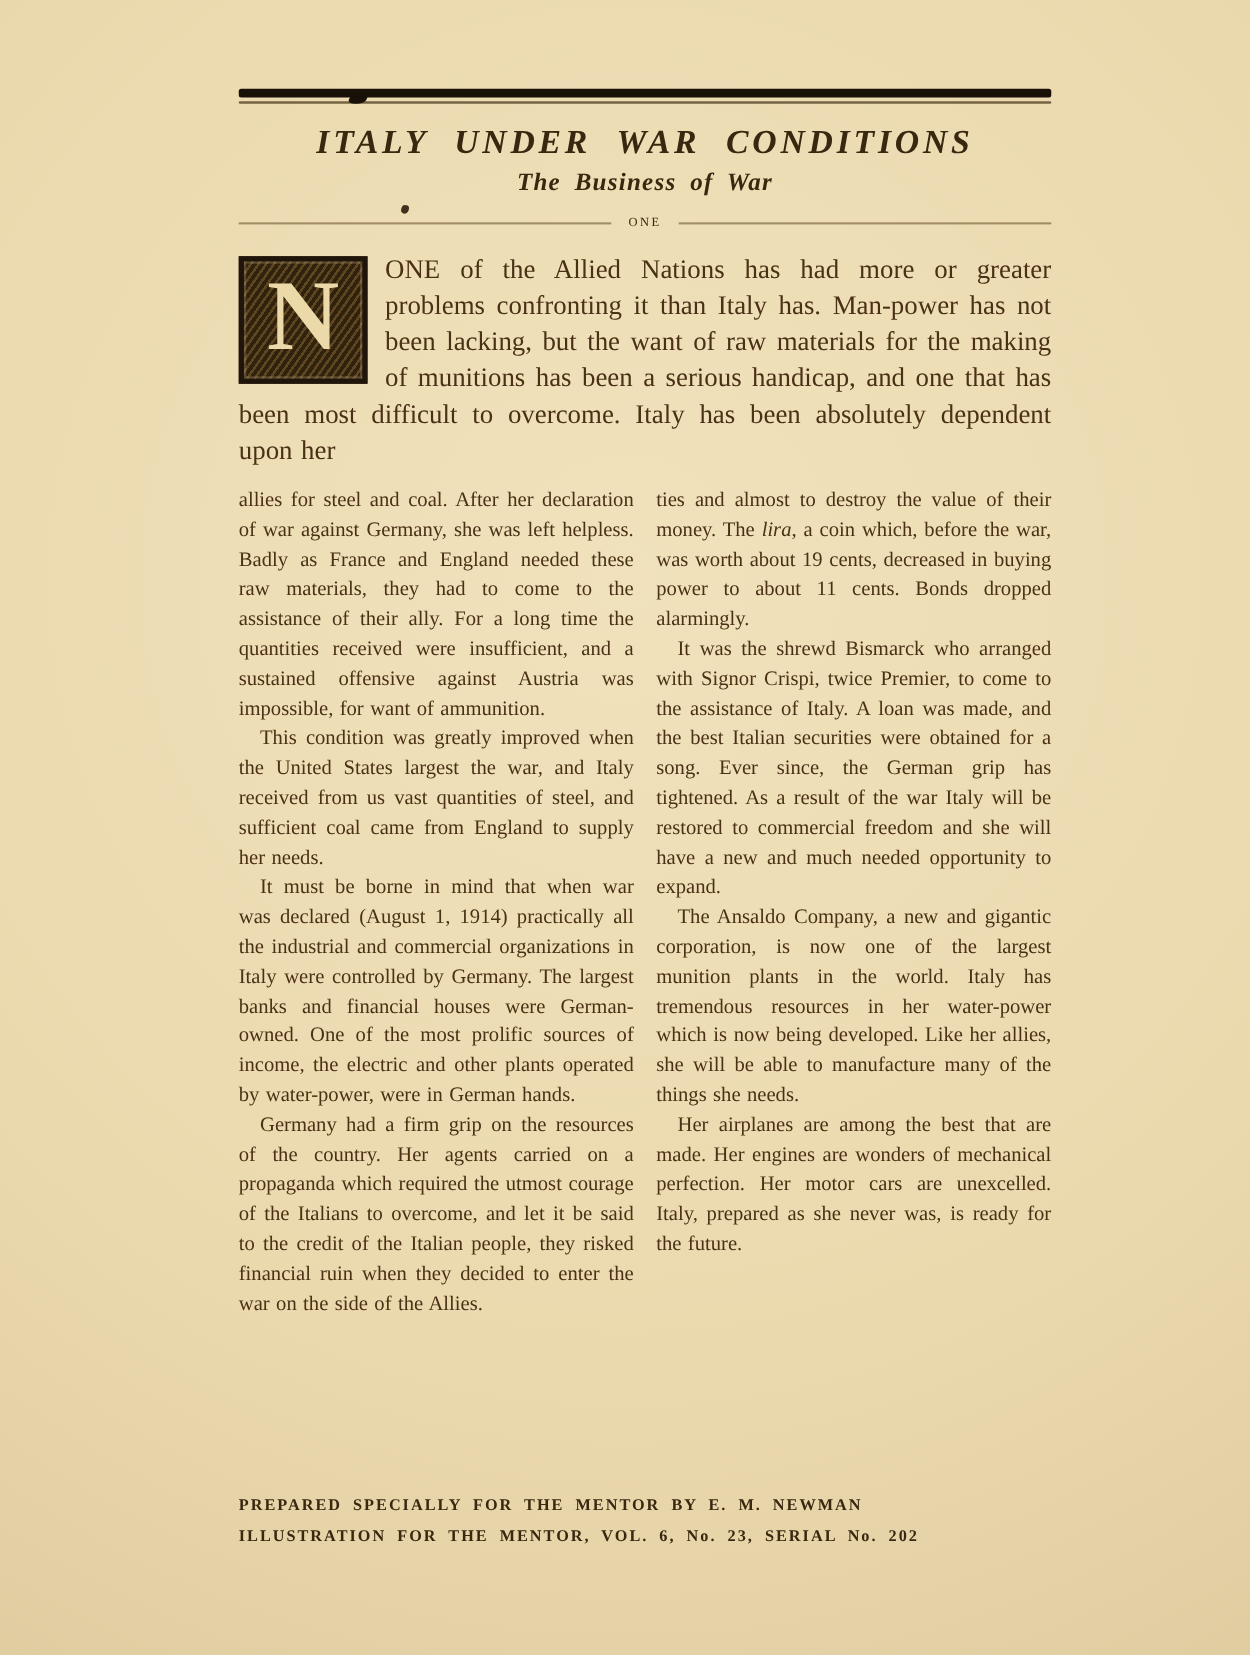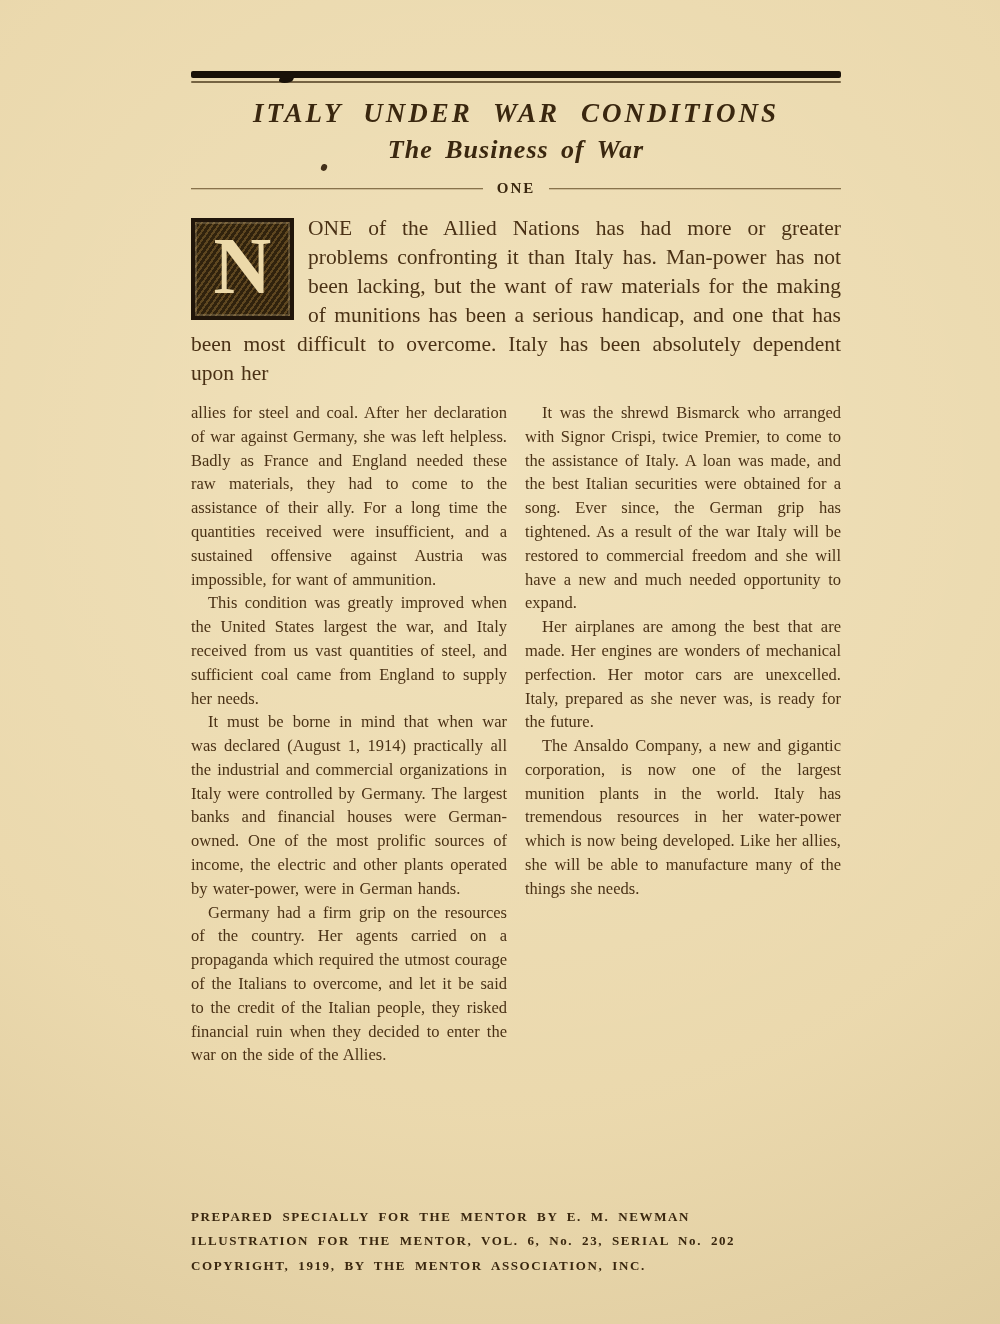--- a/index.html
+++ b/index.html
@@ -22,33 +22,33 @@
   .rule-thin { margin-top: 3px; height: 2px; background: rgba(78,59,30,0.75); border-radius: 1px; }
 
   .title {
     margin: 15px 0 0; text-align: center;
     font-style: italic; font-weight: 600; font-size: 27px; line-height: 1.15;
     letter-spacing: 3px; word-spacing: 11px;
     color: var(--ink-strong, #3a270f);
   }
   .subtitle {
     margin: 6px 0 0; text-align: center;
-    font-style: italic; font-weight: 600; font-size: 26px; line-height: 1.15;
+    font-style: italic; font-weight: 600; font-size: 20px; line-height: 1.15;
     letter-spacing: 1px; word-spacing: 5px;
     color: var(--ink-strong, #3a270f);
   }
   .speck {
     position: absolute; left: 130px; top: 164px; width: 6px; height: 7px;
     background: #43301a; border-radius: 55% 45% 60% 50%; transform: rotate(15deg);
   }
 
   .divider { margin-top: 15px; display: flex; align-items: center; }
   .divider .line { flex: 1; height: 1px; background: rgba(110,88,50,0.8); box-shadow: 0 1px 0 rgba(110,88,50,0.25); }
   .divider .label {
-    margin: 0 14px; font-weight: 700; font-size: 15px; letter-spacing: 2px;
+    margin: 0 14px; font-weight: 400; font-size: 10px; letter-spacing: 2px;
     color: var(--ink-strong, #3a270f);
   }
 
   .lead-p {
     margin: 17px 0 0; text-align: justify;
     font-size: 21.5px; line-height: 29px; word-spacing: 1.5px;
     color: var(--ink, #4a3115);
   }
   .dropcap {
     float: left; width: 95px; height: 94px; margin: 4px 14px 2px 0;
@@ -105,25 +105,25 @@
   </p>
 
   <div class="columns">
     <div class="col">
         <p class="">allies for steel and coal. After her declaration of war against Germany, she was left helpless. Badly as France and England needed these raw materials, they had to come to the assistance of their ally. For a long time the quantities received were insufficient, and a sustained offensive against Austria was impossible, for want of ammunition.</p>
         <p class="indent">This condition was greatly improved when the United States largest the war, and Italy received from us vast quantities of steel, and sufficient coal came from England to supply her needs.</p>
         <p class="indent">It must be borne in mind that when war was declared (August 1, 1914) practically all the industrial and commercial organizations in Italy were controlled by Germany. The largest banks and financial houses were German-owned. One of the most prolific sources of income, the electric and other plants operated by water-power, were in German hands.</p>
         <p class="indent">Germany had a firm grip on the resources of the country. Her agents carried on a propaganda which required the utmost courage of the Italians to overcome, and let it be said to the credit of the Italian people, they risked financial ruin when they decided to enter the war on the side of the Allies.</p>
       </div>
     <div class="col">
+        <p class="">ties and almost to destroy the value of their money. The <i>lira</i>, a coin which, before the war, was worth about 19 cents, decreased in buying power to about 11 cents. Bonds dropped alarmingly.</p>
         <p class="indent">It was the shrewd Bismarck who arranged with Signor Crispi, twice Premier, to come to the assistance of Italy. A loan was made, and the best Italian securities were obtained for a song. Ever since, the German grip has tightened. As a result of the war Italy will be restored to commercial freedom and she will have a new and much needed opportunity to expand.</p>
+        <p class="indent">The Ansaldo Company, a new and gigantic corporation, is now one of the largest munition plants in the world. Italy has tremendous resources in her water-power which is now being developed. Like her allies, she will be able to manufacture many of the things she needs.</p>
         <p class="indent">Her airplanes are among the best that are made. Her engines are wonders of mechanical perfection. Her motor cars are unexcelled. Italy, prepared as she never was, is ready for the future.</p>
-        <p class="indent">The Ansaldo Company, a new and gigantic corporation, is now one of the largest munition plants in the world. Italy has tremendous resources in her water-power which is now being developed. Like her allies, she will be able to manufacture many of the things she needs.</p>
       </div>
   </div>
 
   <div class="footer">
     <div>PREPARED SPECIALLY FOR THE MENTOR BY E. M. NEWMAN</div>
     <div>ILLUSTRATION FOR THE MENTOR, VOL. 6, No. 23, SERIAL No. 202</div>
-    <div>COPYRIGHT, 1919, BY THE MENTOR ASSOCIATION, INC.</div>
   </div>
 
 </div>
 
 </body></html>

